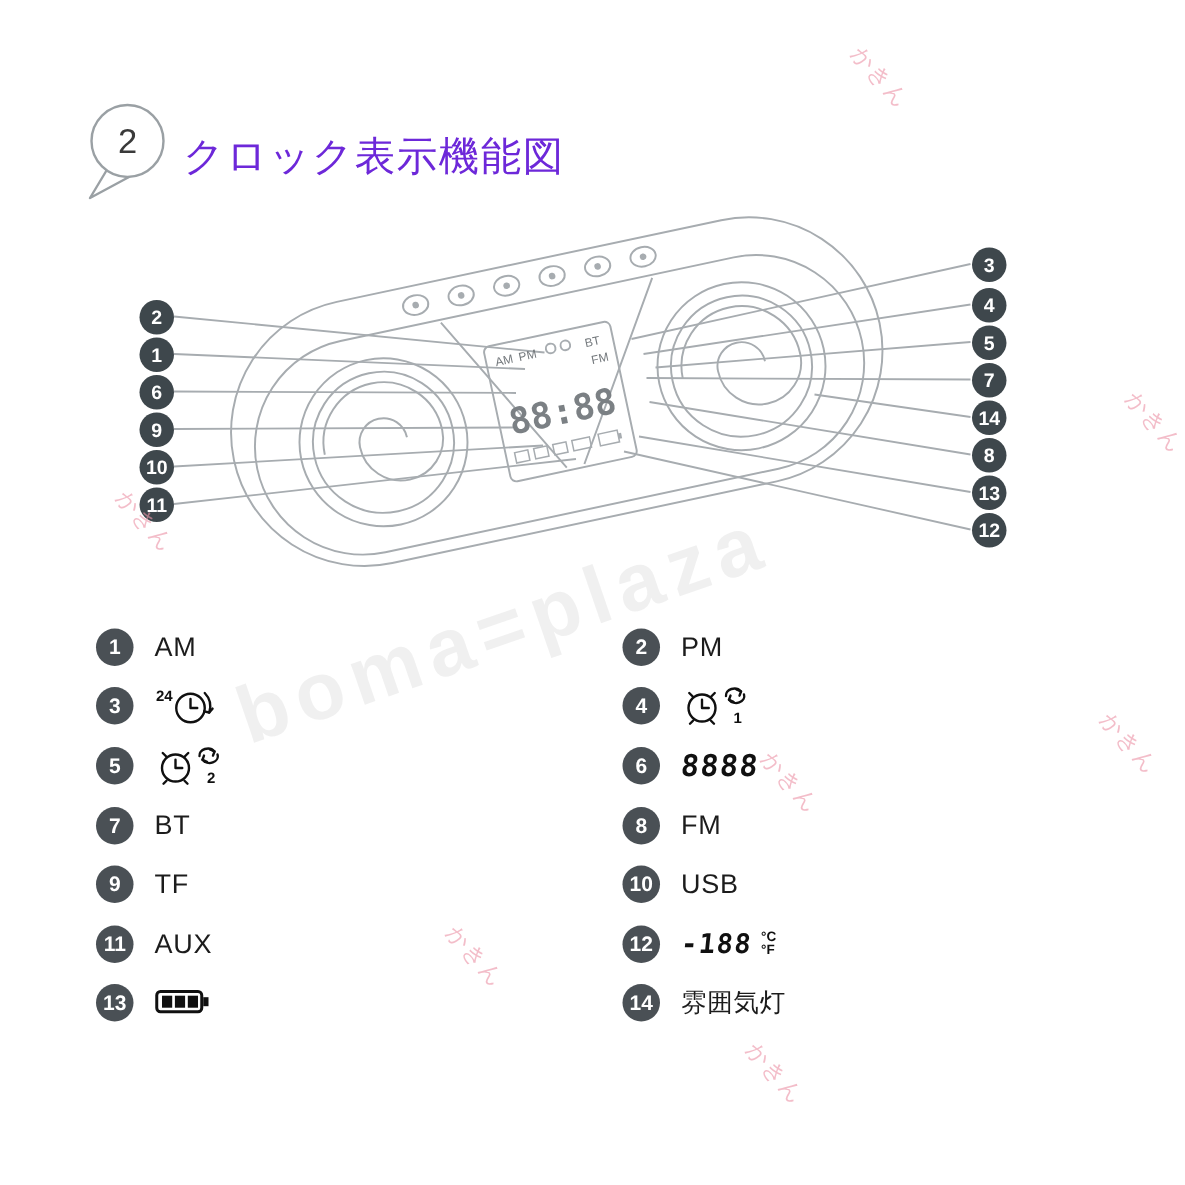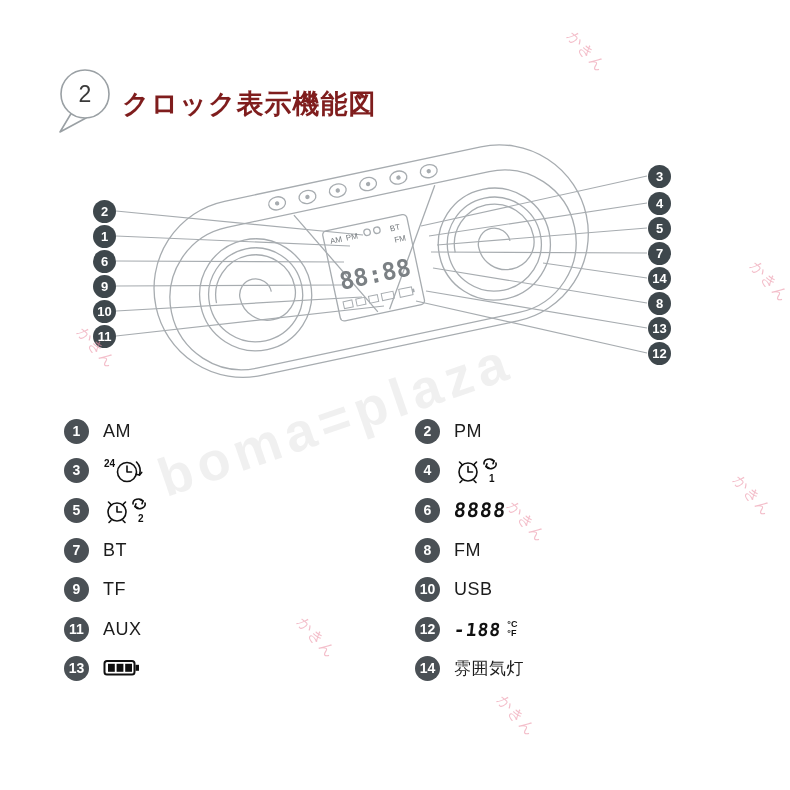--- a/index.html
+++ b/index.html
@@ -1,20 +1,20 @@
 <!DOCTYPE html>
 <html><head>
 <meta charset="utf-8">
 <style>
   *{margin:0;padding:0;box-sizing:border-box}
   html,body{width:790px;height:790px;background:#fff;font-family:"Liberation Sans",sans-serif}
   .page{position:absolute;left:0;top:0;width:790px;height:790px;background:#fff;overflow:hidden}
   svg.diagram{position:absolute;left:0;top:0}
   .bubble{position:absolute;left:54px;top:66px}
-  .title{position:absolute;left:122px;top:86px;font-size:27px;font-weight:700;color:#7f1d1d;letter-spacing:1px;white-space:nowrap}
+  .title{position:absolute;left:122px;top:86px;font-size:27px;font-weight:400;color:#6d28d9;letter-spacing:1px;white-space:nowrap}
   .co{position:absolute;width:23px;height:23px;border-radius:50%;background:#3e474c;color:#fff;
       font-size:13px;font-weight:600;display:flex;align-items:center;justify-content:center}
   .li{position:absolute;display:flex;align-items:center;gap:14px;height:26px}
   .nb{width:25px;height:25px;border-radius:50%;background:#4a5055;color:#fff;font-size:14px;font-weight:600;
       display:flex;align-items:center;justify-content:center;flex:0 0 25px}
   .lbl{font-size:18px;color:#1c1c1c;font-weight:500;letter-spacing:.5px;white-space:nowrap}
   .seg{display:inline-block;font-family:"DejaVu Sans Mono",monospace;font-weight:700;font-size:20px;
        color:#101010;transform:skewX(-6deg);letter-spacing:1px}
   .seg-temp{font-size:18px}
   .units{display:inline-flex;flex-direction:column;font-size:9px;line-height:1.05;color:#101010;font-weight:700;margin-left:2px}

